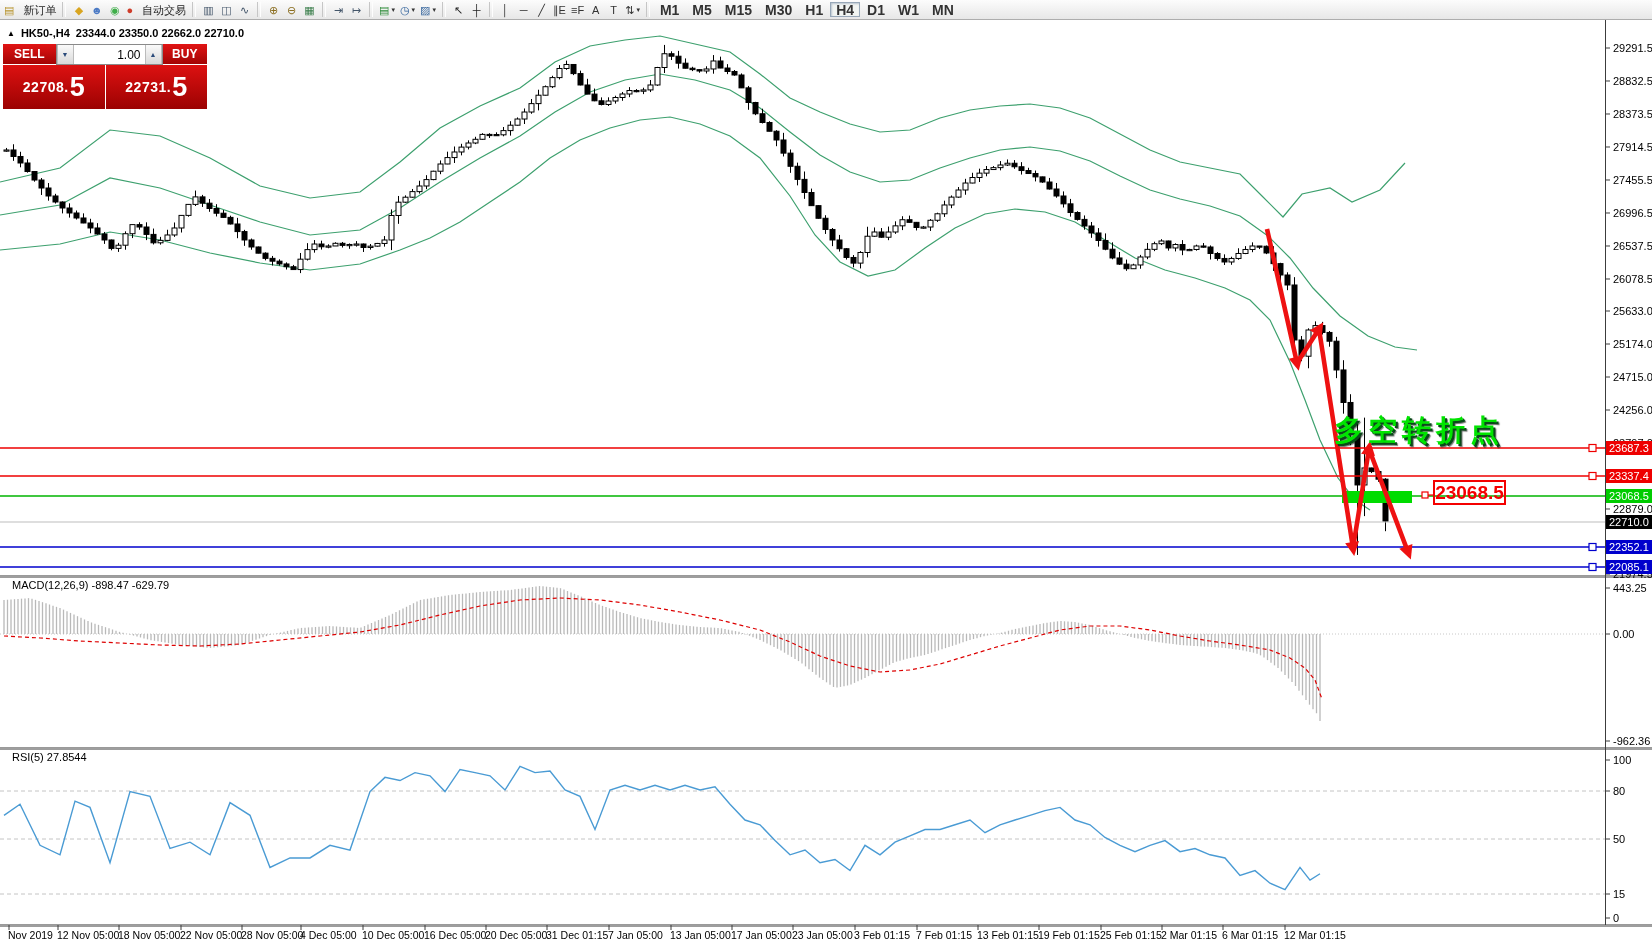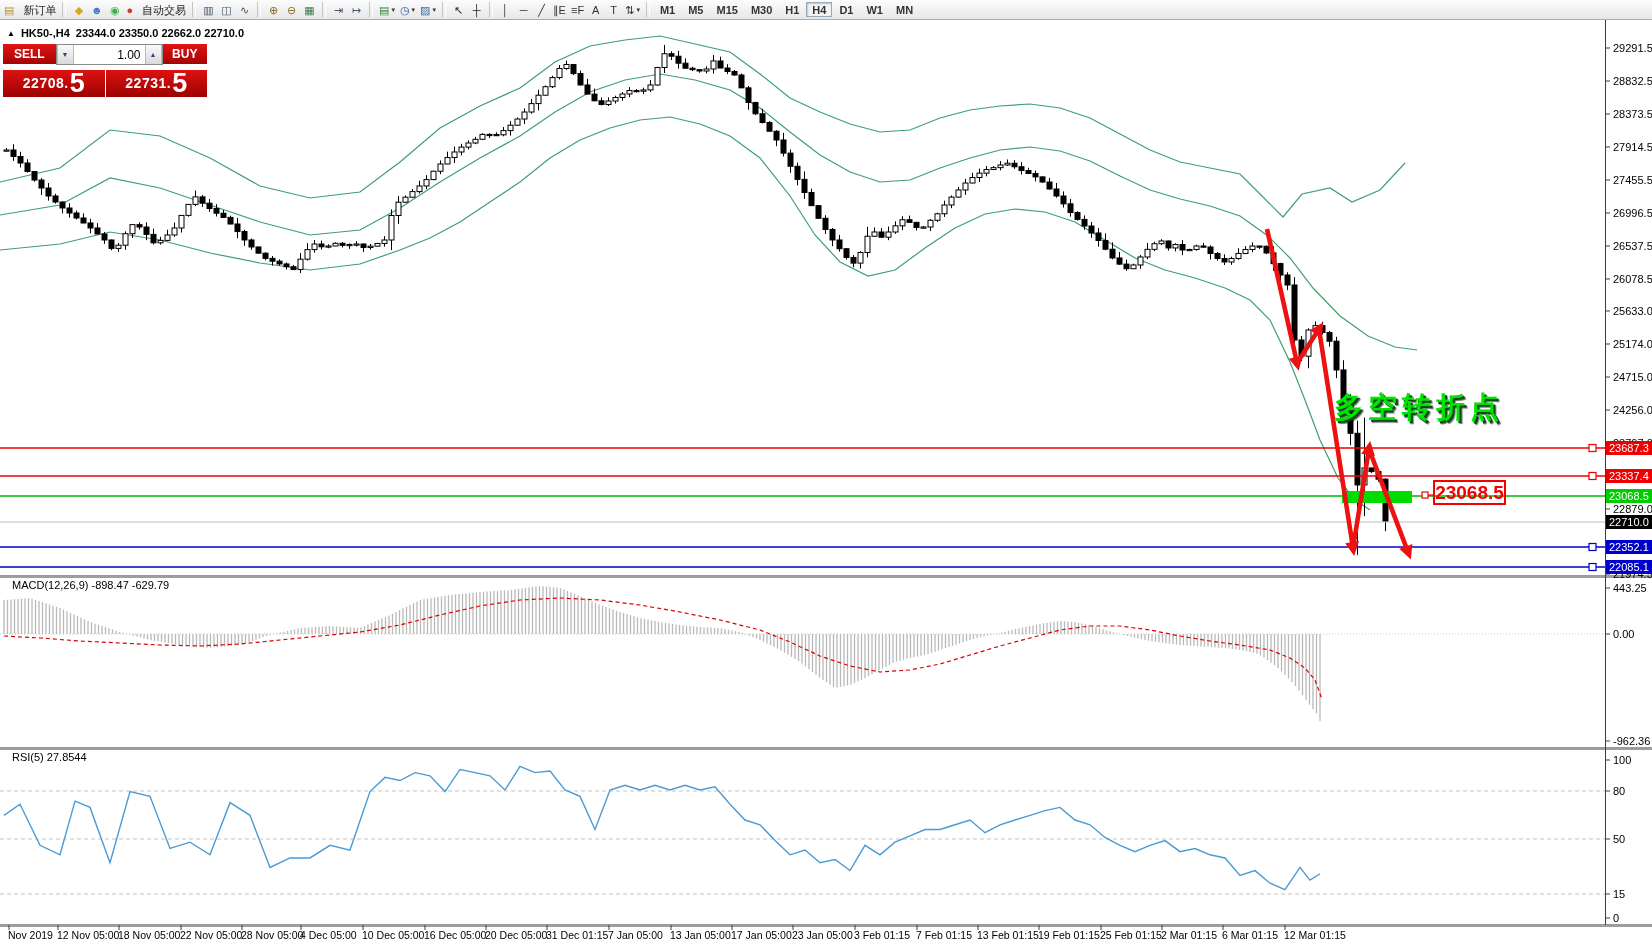--- a/index.html
+++ b/index.html
@@ -9,21 +9,21 @@
   
   .toolbar { position:absolute; top:0; left:0; width:1652px; height:20px; z-index:50;
     display:flex; align-items:center; padding:0 2px; gap:1px;
     background:linear-gradient(#fcfcfc,#e7e7e7); border-bottom:1px solid #adadad; }
   .tb-ic { display:inline-flex; align-items:center; justify-content:center; height:16px;
     min-width:17px; padding:0 2px; font-size:11px; line-height:16px; color:#444; cursor:default; }
   .tb-ic .glyph { font-size:11px; }
   .tb-ic .lbl { font-size:11px; color:#222; margin-left:9px; }
   .tb-ic .dd { font-size:7px; color:#333; margin-left:2px; }
   .tb-sep { width:4px; height:15px; border-left:1px solid #c6c6c6; border-right:1px solid #fdfdfd; margin:0 3px; }
-  .tf-btn { font-size:11px; font-weight:bold; color:#333; padding:1px 5px; height:15px;
+  .tf-btn { font-size:14px; font-weight:bold; color:#333; padding:1px 5px; height:15px;
     display:inline-flex; align-items:center; border:1px solid transparent; }
   .tf-btn.active { background:#f2f5f2; border:1px solid #98a8b8; box-shadow:inset 1px 1px 2px #b9c4cf; }
 
   
   #chart-svg { position:absolute; top:0; left:0; }
 
   
   .sym-header { position:absolute; top:27px; left:7px; z-index:10; font-size:11px; font-weight:bold;
     color:#000; display:flex; align-items:center; gap:6px; }
   .sym-header .mk { font-size:8px; }
@@ -32,28 +32,28 @@
   .ock { position:absolute; top:44px; left:3px; width:204px; z-index:20; font-family:"Liberation Sans",sans-serif; }
   .ock-row1 { display:flex; height:21px; }
   .ock-sell,.ock-buy { border:none; color:#fff; font-size:12px; font-weight:bold;
     background:linear-gradient(#e11414,#a30404); cursor:pointer; }
   .ock-sell { width:59px; border-bottom:1px solid #fff; }
   .ock-buy { width:50px; border-bottom:1px solid #fff; }
   .ock-vol { display:flex; width:107px; border:1px solid #8a8a8a; background:#fff; }
   .spin { width:17px; border:none; background:linear-gradient(#fafafa,#d9d9d9); color:#2a4a7a;
     font-size:7px; cursor:pointer; border-right:1px solid #bbb; border-left:1px solid #bbb; }
   .ock-vol input { width:71px; border:none; outline:none; font-size:12px; text-align:right; padding-right:4px; color:#000; }
-  .ock-row2 { display:flex; height:36px; gap:1px; background:#fff;align-items:center; }
+  .ock-row2 { display:flex; height:44px; gap:1px; background:#fff; }
   .ock-price { flex:1; color:#fff; display:flex; align-items:center; justify-content:center;
     background:linear-gradient(#dd1111,#9c0202); cursor:pointer; }
   .ock-price .pi { font-size:14px; font-weight:bold; letter-spacing:0.5px; }
   .ock-price .pb { font-size:27px; font-weight:bold; line-height:27px; margin-left:1px; }
 
   
-  .cn-note { position:absolute; left:1334px; top:388px; z-index:15; font-size:29px; font-weight:bold;
+  .cn-note { position:absolute; left:1334px; top:411px; z-index:15; font-size:29px; font-weight:bold;
     color:#00e400; letter-spacing:5px; white-space:nowrap;
     text-shadow:2px 2px 0 #0a4a1a, 3px 3px 1px rgba(0,0,0,0.55); }
   .callout { position:absolute; left:1433px; top:480px; width:73px; height:25px; z-index:15;
     border:2px solid #f40000; color:#f40000; font-size:19px; font-weight:bold; line-height:21px;
     text-align:center; background:transparent; }
   .ind-label { position:absolute; left:12px; z-index:10; font-size:11px; color:#000; }
   #macd-label { top:579px; }
   #rsi-label { top:751px; }
 </style>
 </head>

